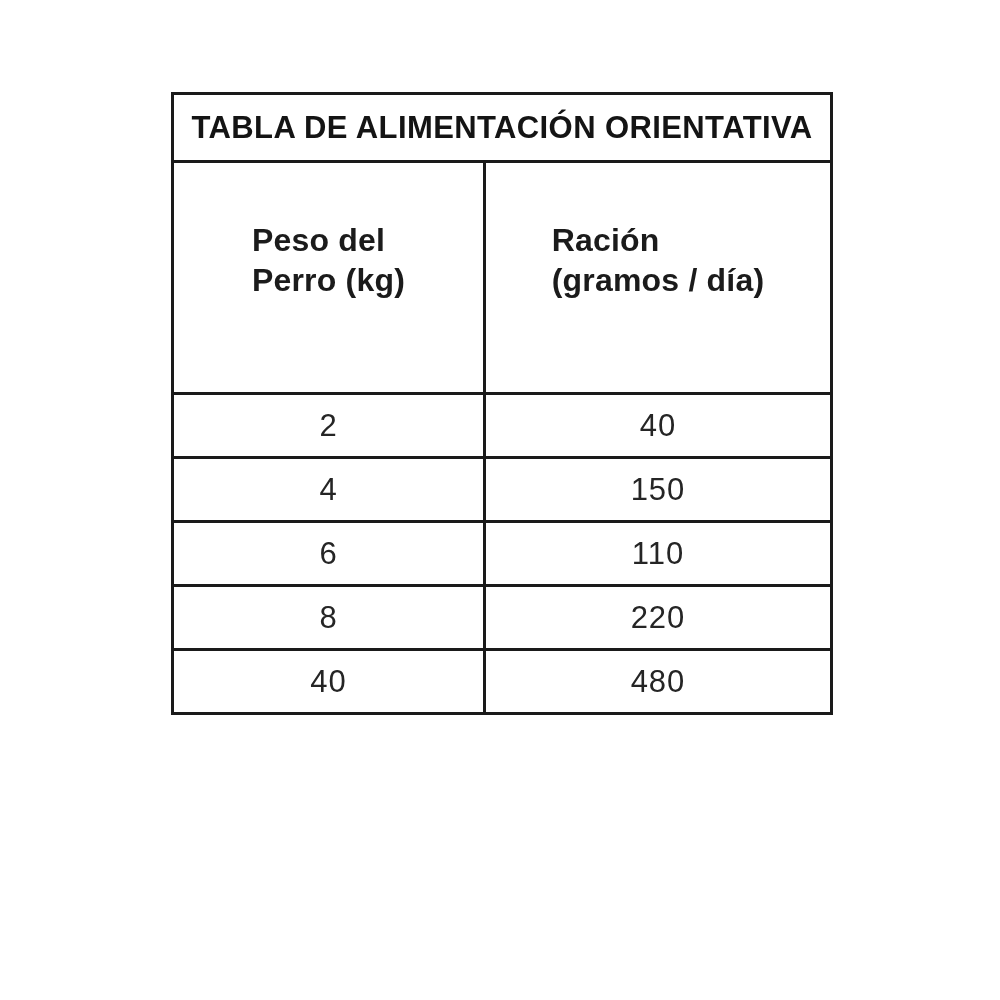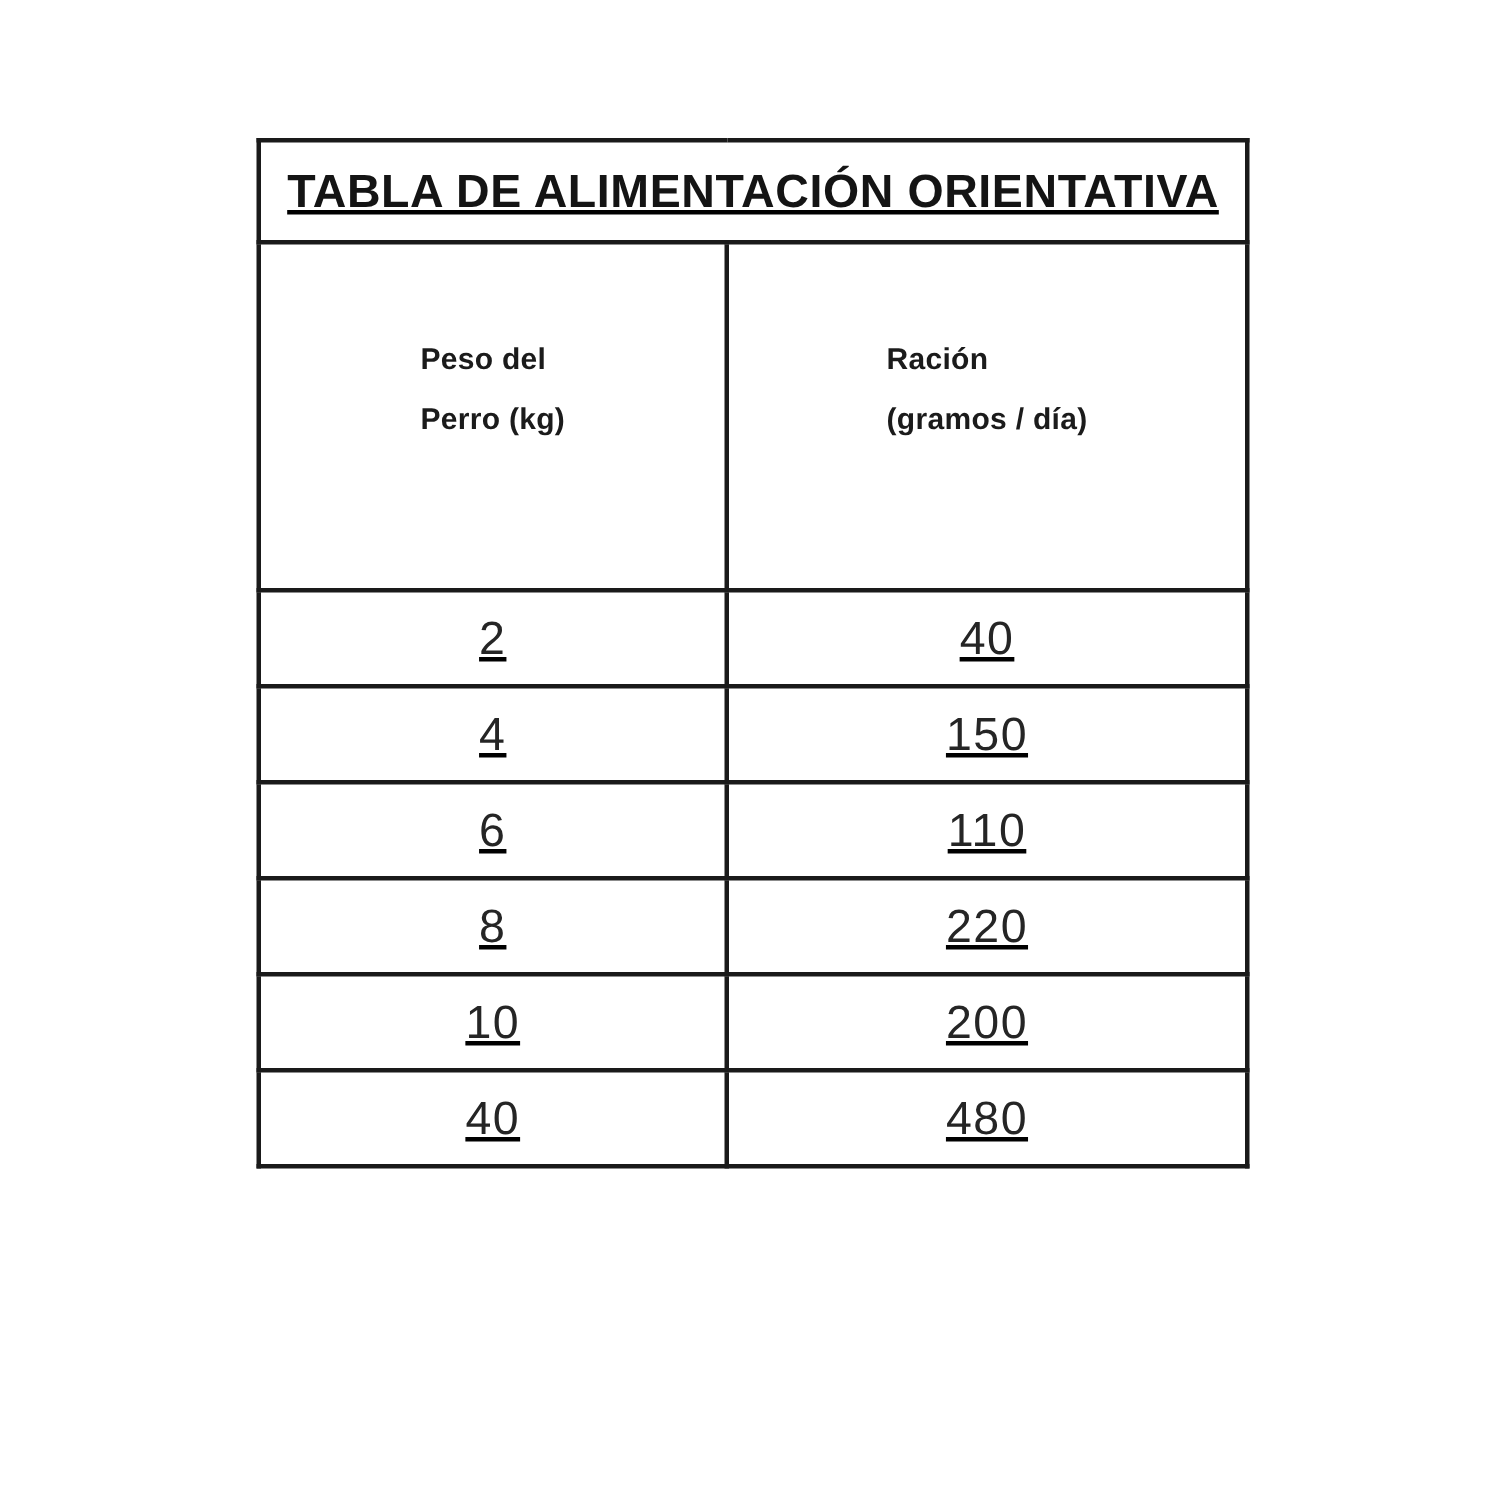--- a/index.html
+++ b/index.html
@@ -16,21 +16,20 @@
     overflow: hidden;
   }
   table.feeding {
     position: absolute;
     left: 171px;
     top: 92px;
     width: 659px;
     border-collapse: collapse;
     table-layout: fixed;
     background: #ffffff;
-    text-decoration: underline;
   }
   table.feeding col.c1 { width: 312px; }
   table.feeding col.c2 { width: 347px; }
   table.feeding th,
   table.feeding td {
     border: 3px solid #1a1a1a;
     padding: 0;
     background: #ffffff;
   }
   .title-cell {
@@ -45,21 +44,21 @@
   }
   .header-cell {
     height: 229px;
     vertical-align: top;
     text-align: center;
   }
   .hdr-block {
     display: inline-block;
     text-align: left;
     margin-top: 57px;
-    font-size: 20px;
+    font-size: 32px;
     font-weight: bold;
     line-height: 40px;
     letter-spacing: 0.2px;
     color: #1b1b1b;
   }
   .data-cell {
     height: 61px;
     text-align: center;
     vertical-align: middle;
     font-size: 31px;
@@ -107,22 +106,18 @@
       </tr>
       <tr>
         <td class="data-cell">6</td>
         <td class="data-cell">110</td>
       </tr>
       <tr>
         <td class="data-cell">8</td>
         <td class="data-cell">220</td>
       </tr>
       <tr>
-        <td class="data-cell">10</td>
-        <td class="data-cell">200</td>
-      </tr>
-      <tr>
         <td class="data-cell">40</td>
         <td class="data-cell">480</td>
       </tr>
     </tbody>
   </table>
 </div>
 
 </body></html>

